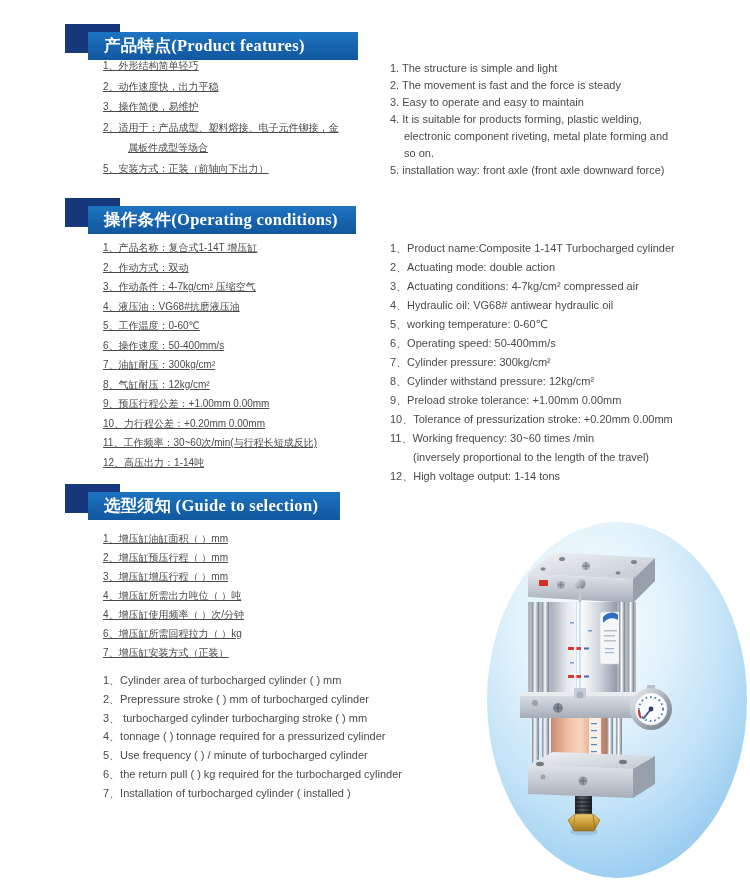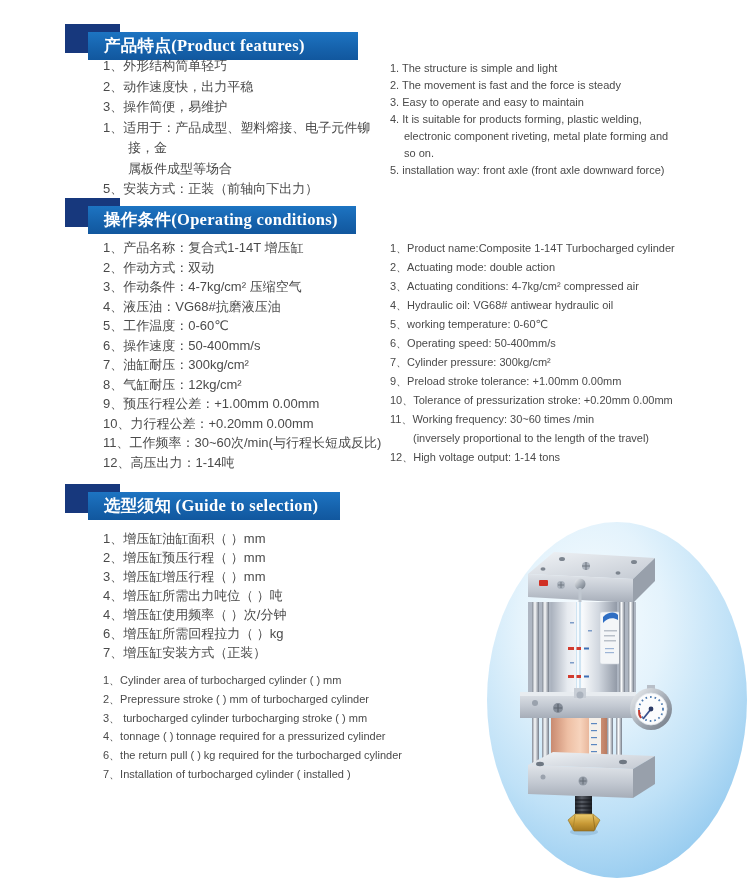--- a/index.html
+++ b/index.html
@@ -9,41 +9,41 @@
   .banner{position:absolute;left:65px;height:36px;}
   .banner .tab{position:absolute;left:0;top:0;width:55px;height:29px;background:#17387d;}
   .banner .bar{position:absolute;left:23px;top:8px;height:28px;line-height:28px;
                padding:0 16px;box-sizing:border-box;color:#ffffff;
                background:linear-gradient(180deg,#1d74c2 0%,#1663ad 55%,#11579e 100%);
                font-family:"Liberation Serif","DejaVu Serif",serif;
                font-weight:700;font-size:16.5px;letter-spacing:.3px;white-space:nowrap;}
   
   .list{position:absolute;font-size:11px;}
   .list .li{white-space:pre-line;}
-  .cnlist{font-size:13px;}
+  .cnlist{font-size:10px;text-decoration:underline;}
   .cnlist .li{padding-left:25px;text-indent:-25px;}
   .enlist1 .li{padding-left:14px;text-indent:-14px;}
   .enlist .li{padding-left:23px;text-indent:-23px;}
   .illus{position:absolute;left:483px;top:518px;width:267px;height:372px;}
 </style>
 </head>
 <body>
 
 <div class="page">
 
   <div class="banner" style="top:24px">
     <div class="tab"></div>
     <div class="bar" style="width:270px">产品特点(Product features)</div>
   </div>
 
   <div class="list cnlist" style="left:103px;top:56px;width:292px;line-height:20.5px">
     <div class="li">1、外形结构简单轻巧</div>
     <div class="li">2、动作速度快，出力平稳</div>
     <div class="li">3、操作简便，易维护</div>
-    <div class="li">1、适用于：产品成型、塑料熔接、电子元件铆接，金
+    <div class="li">2、适用于：产品成型、塑料熔接、电子元件铆接，金
 属板件成型等场合</div>
     <div class="li">5、安装方式：正装（前轴向下出力）</div>
   </div>
 
   <div class="list enlist1" style="left:390px;top:60px;width:352px;line-height:17px">
     <div class="li">1. The structure is simple and light</div>
     <div class="li">2. The movement is fast and the force is steady</div>
     <div class="li">3. Easy to operate and easy to maintain</div>
     <div class="li">4. It is suitable for products forming, plastic welding,
 electronic component riveting, metal plate forming and
@@ -72,20 +72,21 @@
   </div>
 
   <div class="list enlist" style="left:390px;top:239px;width:352px;line-height:19px">
     <div class="li">1、Product name:Composite 1-14T Turbocharged cylinder</div>
     <div class="li">2、Actuating mode: double action</div>
     <div class="li">3、Actuating conditions: 4-7kg/cm² compressed air</div>
     <div class="li">4、Hydraulic oil: VG68# antiwear hydraulic oil</div>
     <div class="li">5、working temperature: 0-60℃</div>
     <div class="li">6、Operating speed: 50-400mm/s</div>
     <div class="li">7、Cylinder pressure: 300kg/cm²</div>
+    <div class="li">8、Cylinder withstand pressure: 12kg/cm²</div>
     <div class="li">9、Preload stroke tolerance: +1.00mm 0.00mm</div>
     <div class="li">10、Tolerance of pressurization stroke: +0.20mm 0.00mm</div>
     <div class="li">11、Working frequency: 30~60 times /min
 (inversely proportional to the length of the travel)</div>
     <div class="li">12、High voltage output: 1-14 tons</div>
   </div>
 
   <div class="banner" style="top:484px">
     <div class="tab"></div>
     <div class="bar" style="width:252px">选型须知 (Guide to selection)</div>
@@ -99,20 +100,21 @@
     <div class="li">4、增压缸使用频率（ ）次/分钟</div>
     <div class="li">6、增压缸所需回程拉力（ ）kg</div>
     <div class="li">7、增压缸安装方式（正装）</div>
   </div>
 
   <div class="list enlist" style="left:103px;top:671px;width:420px;line-height:18.8px">
     <div class="li">1、Cylinder area of turbocharged cylinder ( ) mm</div>
     <div class="li">2、Prepressure stroke ( ) mm of turbocharged cylinder</div>
     <div class="li">3、 turbocharged cylinder turbocharging stroke ( ) mm</div>
     <div class="li">4、tonnage ( ) tonnage required for a pressurized cylinder</div>
+    <div class="li">5、Use frequency ( ) / minute of turbocharged cylinder</div>
     <div class="li">6、the return pull ( ) kg required for the turbocharged cylinder</div>
     <div class="li">7、Installation of turbocharged cylinder ( installed )</div>
   </div>
 
   <svg class="illus" viewBox="0 0 267 372" xmlns="http://www.w3.org/2000/svg">
     <defs>
       <radialGradient id="bgGrad" cx="40%" cy="28%" r="80%">
         <stop offset="0%" stop-color="#f9fdff"></stop>
         <stop offset="35%" stop-color="#e4f3fc"></stop>
         <stop offset="68%" stop-color="#bfe1f7"></stop>

